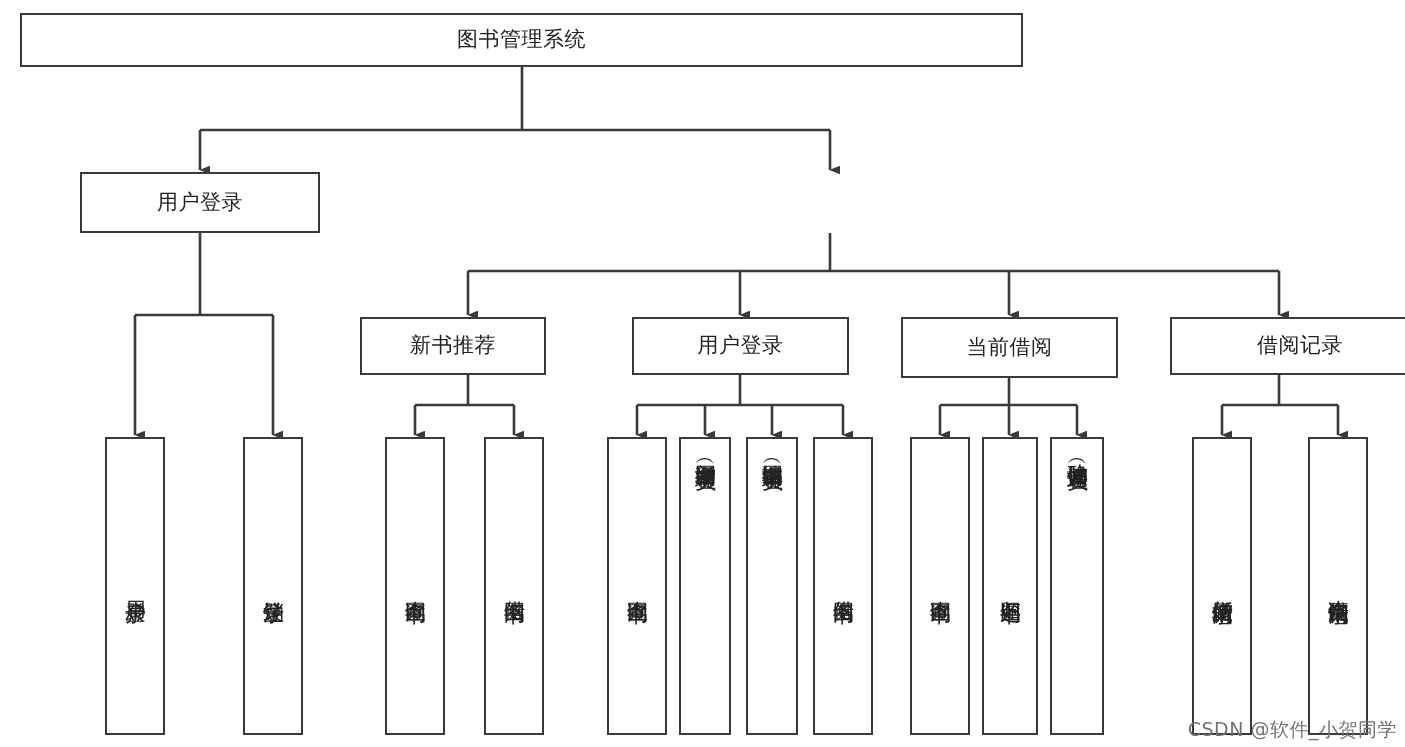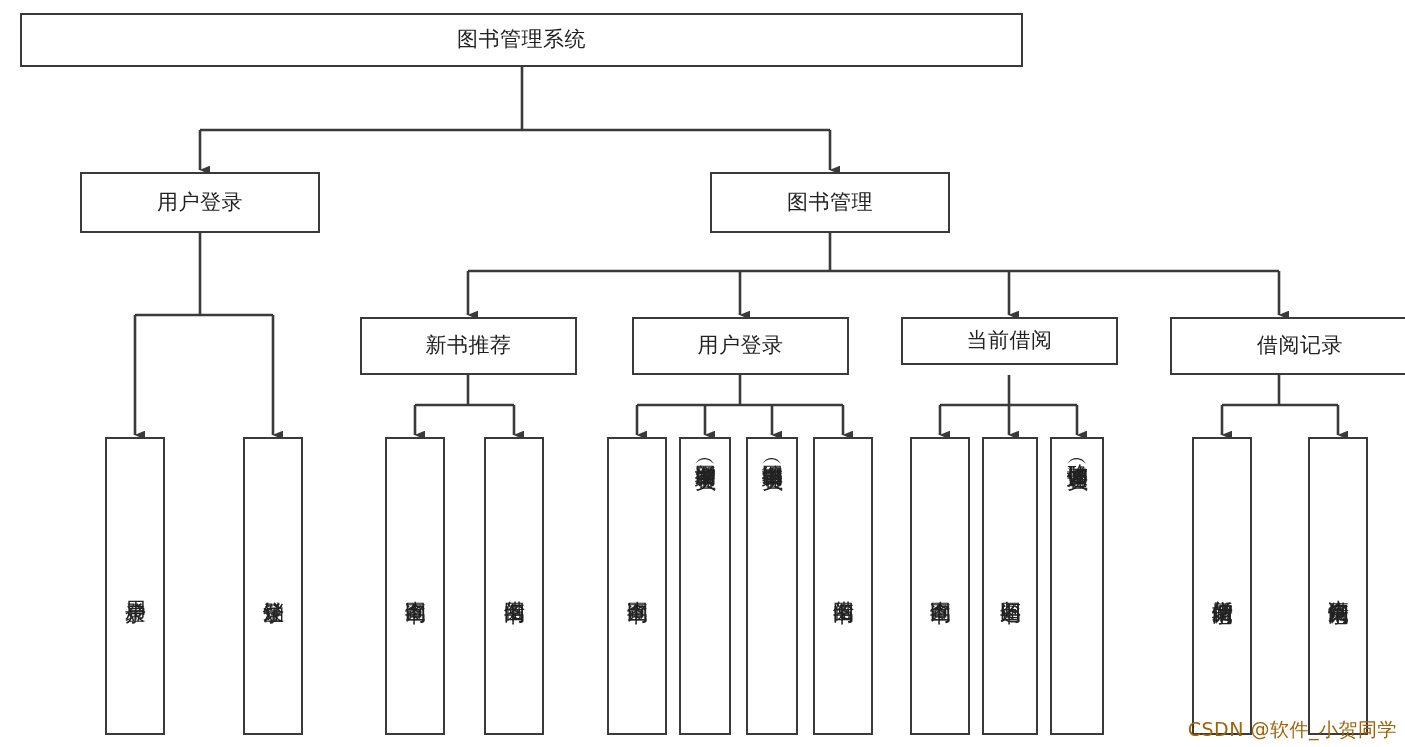--- a/index.html
+++ b/index.html
@@ -71,21 +71,21 @@
   
   .node.vertical.centered {
     align-items: center;
     padding-top: 0;
   }
 
   #watermark {
     position: absolute;
     right: 8px;
     bottom: 4px;
-    color: #a16207;
+    color: #737373;
     font-size: 19px;
     letter-spacing: 0.5px;
     white-space: nowrap;
     user-select: none;
   }
 </style>
 </head>
 <body>
 
 <div id="diagram-root">
@@ -142,33 +142,30 @@
   </svg>
 
   <div class="node horizontal" style="left:20px; top:13px; width:1003px; height:54px;">
     <span class="node-label">图书管理系统</span>
   </div>
 
   <div class="node horizontal" style="left:80px; top:172px; width:240px; height:61px;">
     <span class="node-label">用户登录</span>
   </div>
 
-  <div class="node horizontal" style="left:710px; top:172px; width:240px; height:61px;">
-    <span class="node-label">图书管理</span>
-  </div>
-
-  <div class="node horizontal" style="left:360px; top:317px; width:217px; height:58px;">
+
+  <div class="node horizontal" style="left:360px; top:317px; width:186px; height:58px;">
     <span class="node-label">新书推荐</span>
   </div>
 
   <div class="node horizontal" style="left:632px; top:317px; width:217px; height:58px;">
     <span class="node-label">用户登录</span>
   </div>
 
-  <div class="node horizontal" style="left:901px; top:317px; width:217px; height:48px;">
+  <div class="node horizontal" style="left:901px; top:317px; width:217px; height:61px;">
     <span class="node-label">当前借阅</span>
   </div>
 
   <div class="node horizontal" style="left:1170px; top:317px; width:260px; height:58px;">
     <span class="node-label">借阅记录</span>
   </div>
 
   <div class="node vertical centered" style="left:105px; top:437px; width:60px; height:298px;">
     <span class="node-label">用户登录</span>
   </div>

